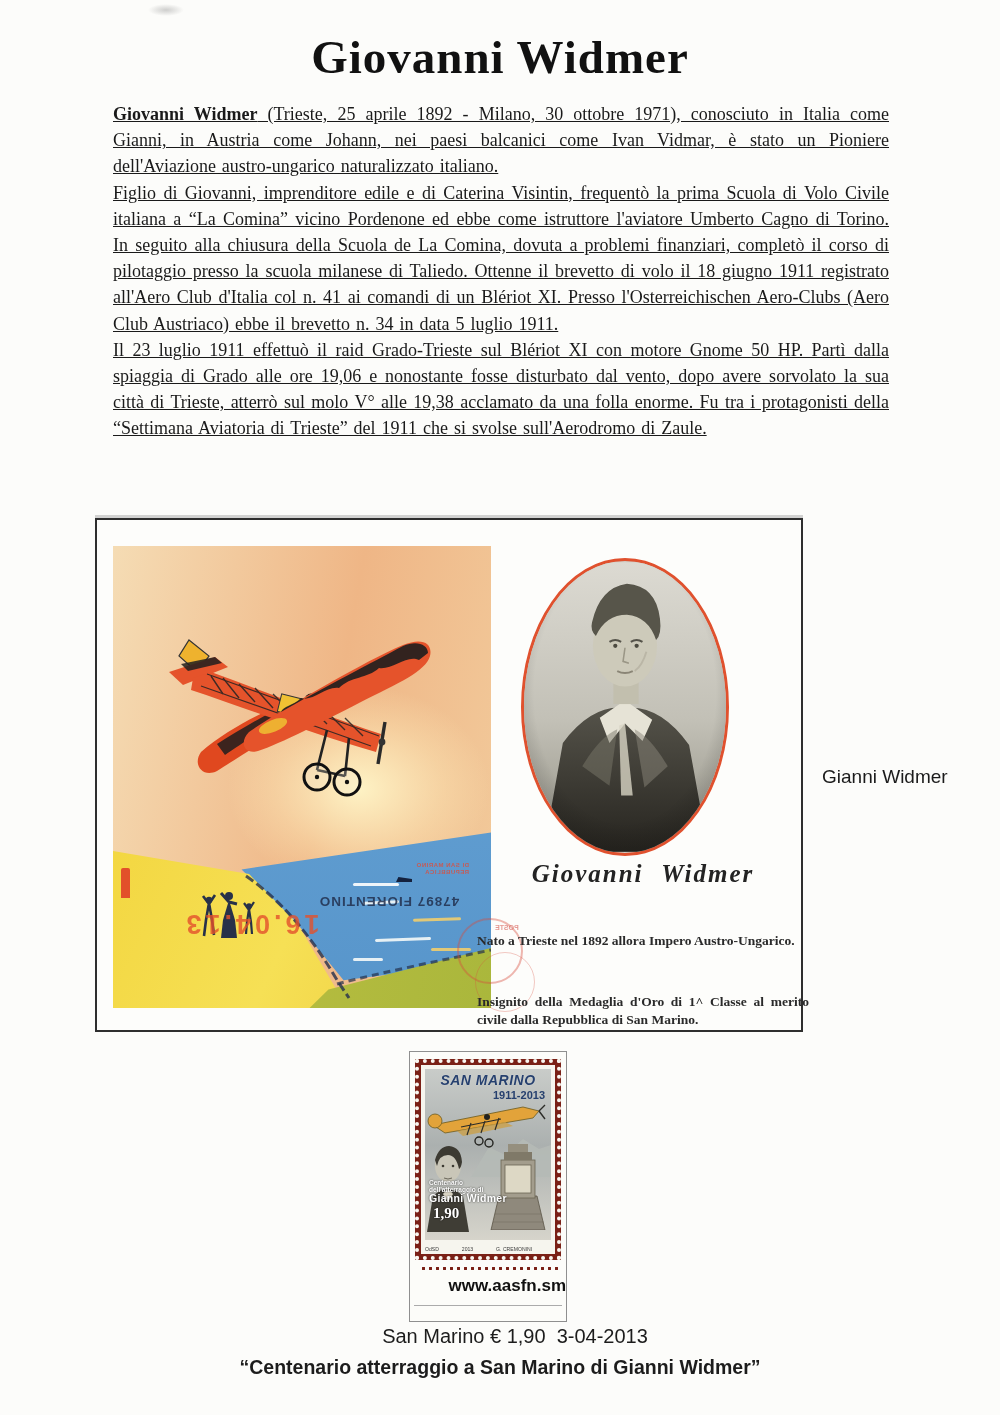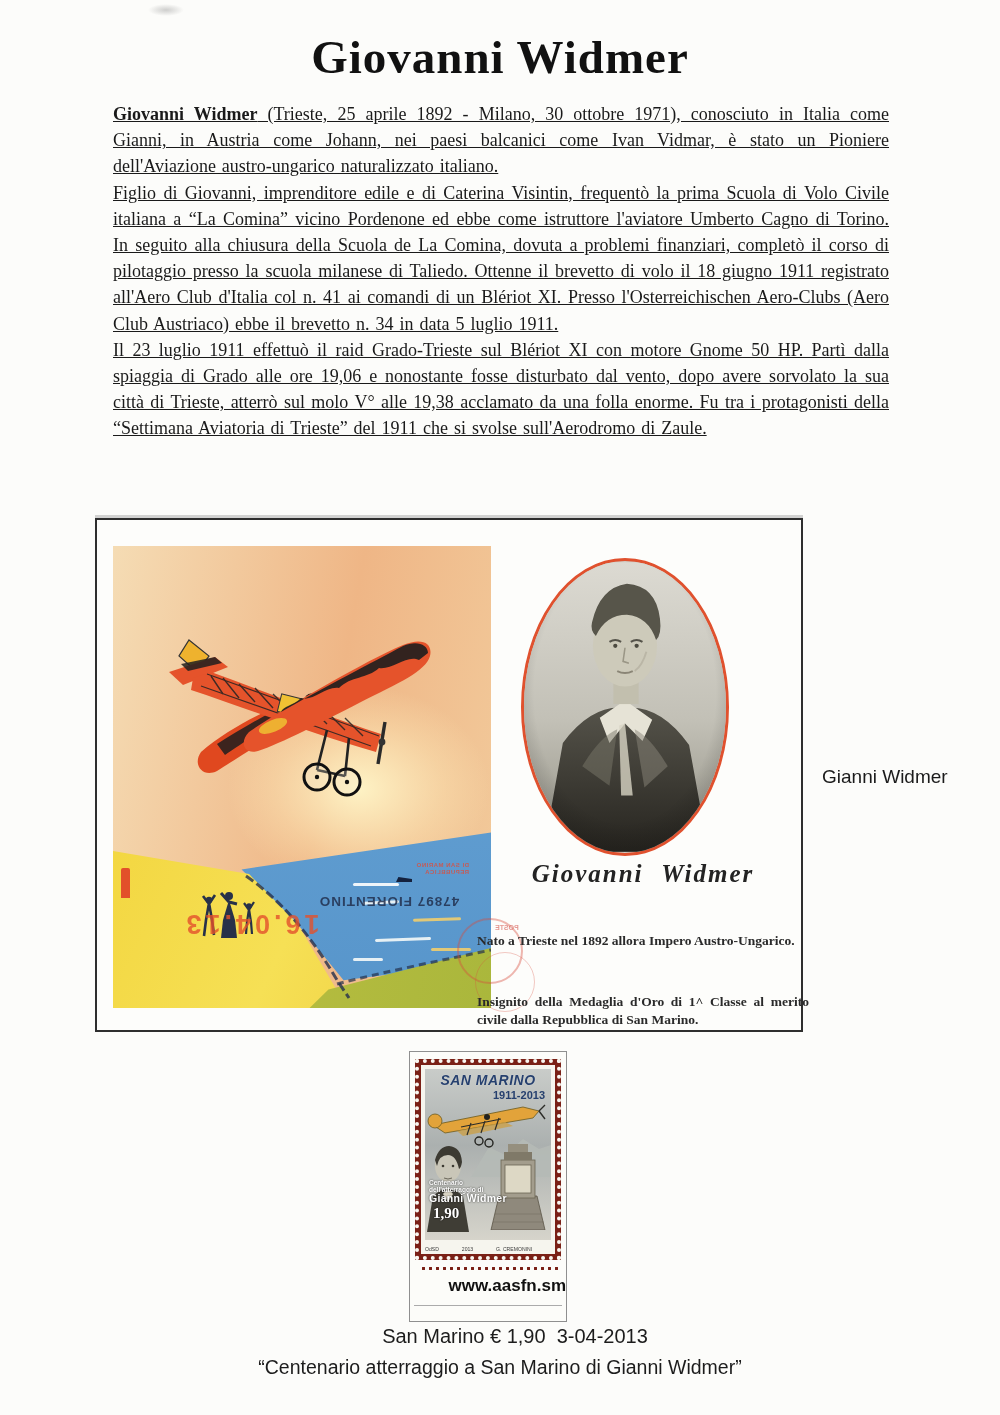--- a/index.html
+++ b/index.html
@@ -163,21 +163,21 @@
     font-family:"Liberation Sans",sans-serif; font-weight:700; font-size:17px; color:#101010;
   }
   .selvage-line{ position:absolute; top:253px; left:4px; right:4px; border-top:1.5px solid #ababab; }
   
   .caption1{
     position:absolute; top:1325px; left:0; width:100%; text-align:center;
     font-family:"Liberation Sans",sans-serif; font-size:20px; color:#1c1c1c; white-space:pre-wrap;padding-left:30px;
   }
   .caption2{
     position:absolute; top:1356px; left:0; width:100%; text-align:center;
-    font-family:"Liberation Sans",sans-serif; font-size:19.5px; color:#1c1c1c;
+    font-family:"Liberation Sans",sans-serif; font-size:19.5px; color:#1c1c1c;font-weight:bold;
   }
 </style>
 </head>
 <body>
 
 <div class="scan-smudge"></div>
 
 <h1 class="page-title">Giovanni Widmer</h1>
 
 <div class="article">

